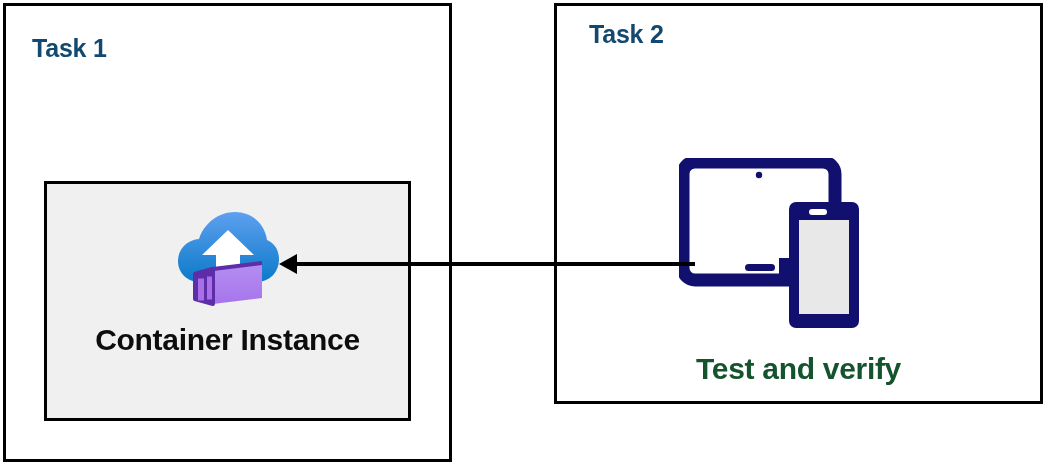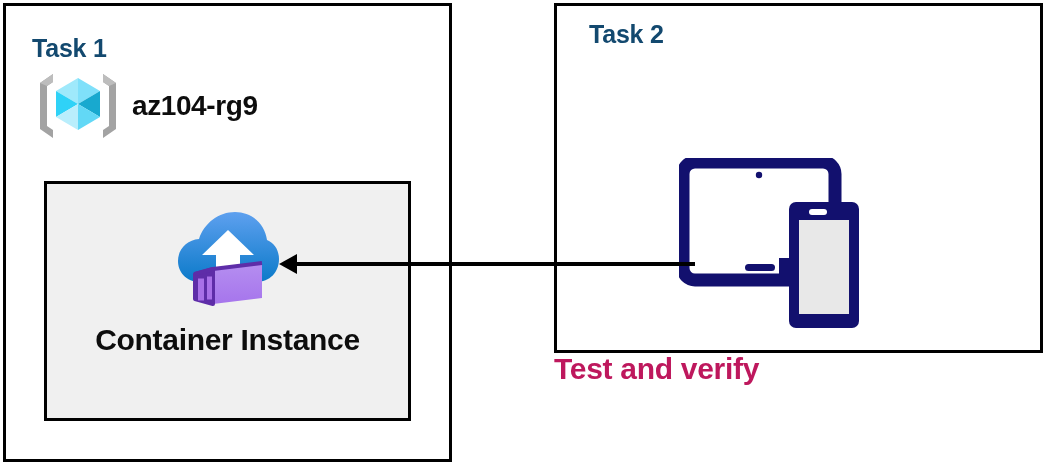--- a/index.html
+++ b/index.html
@@ -19,21 +19,21 @@
   }
 
   
   .panel {
     position: absolute;
     box-sizing: border-box;
     background: #ffffff;
     border: 3px solid #000000;
   }
   #panel-task1 { left: 3px;   top: 3px; width: 449px; height: 459px; }
-  #panel-task2 { left: 554px; top: 3px; width: 489px; height: 350px; }
+  #panel-task2 { left: 554px; top: 3px; width: 489px; height: 401px; }
 
   .panel-title {
     position: absolute;
     font-size: 25px;
     font-weight: bold;
     color: #13496f;
     letter-spacing: -0.2px;
     white-space: nowrap;
   }
   #panel-task1 .panel-title { left: 26px; top: 28px; }
@@ -96,24 +96,24 @@
     top: 158px;
     width: 194px;
     height: 180px;
     display: block;
   }
   #devices-label {
     position: absolute;
     left: 554px;
     right: 6px;
     top: 352px;
-    text-align: left;
+    text-align: center;
     font-size: 30px;
     font-weight: bold;
-    color: #be185d;
+    color: #14532d;
     letter-spacing: -0.3px;
   }
 
   
   #connector-arrow {
     position: absolute;
     left: 275px;
     top: 248px;
     width: 420px;
     height: 32px;
@@ -123,45 +123,20 @@
 </style>
 </head>
 <body>
 
 <div id="canvas">
 
   <div class="panel" id="panel-task1">
 
     <div class="panel-title">Task 1</div>
 
-    <div id="rg-row">
-
-      <svg id="rg-icon" viewBox="0 0 84 76">
-
-        <path d="M17 6 L4 15 L4 61 L17 70 L17 62 L11 58 L11 18 L17 14 Z" fill="#a3a3a3"></path>
-        <path d="M17 6 L4 15 L11 18 L17 14 Z" fill="#bdbdbd"></path>
-
-        <path d="M67 6 L80 15 L80 61 L67 70 L67 62 L73 58 L73 18 L67 14 Z" fill="#a3a3a3"></path>
-        <path d="M67 6 L80 15 L73 18 L67 14 Z" fill="#bdbdbd"></path>
-
-        <path d="M42 10 L20 23 L42 36 Z" fill="#9fe9fb"></path>
-
-        <path d="M42 10 L64 23 L42 36 Z" fill="#7fe0fa"></path>
-
-        <path d="M20 23 L20 49 L42 36 Z" fill="#2fd2f7"></path>
-
-        <path d="M64 23 L64 49 L42 36 Z" fill="#18a9cf"></path>
-
-        <path d="M20 49 L42 62 L42 36 Z" fill="#b9eefc"></path>
-
-        <path d="M64 49 L42 62 L42 36 Z" fill="#62d8f6"></path>
-      </svg>
-
-      <div id="rg-label">az104-rg9</div>
-    </div>
 
     <div id="aci-card">
 
       <svg id="aci-icon" viewBox="0 0 104 100">
         <defs>
           <linearGradient id="cloudGrad" x1="0" y1="0" x2="0" y2="1">
             <stop offset="0" stop-color="#5ea0ef"></stop>
             <stop offset="1" stop-color="#0b7ac9"></stop>
           </linearGradient>
           <linearGradient id="boxFrontGrad" x1="0" y1="0" x2="0" y2="1">

